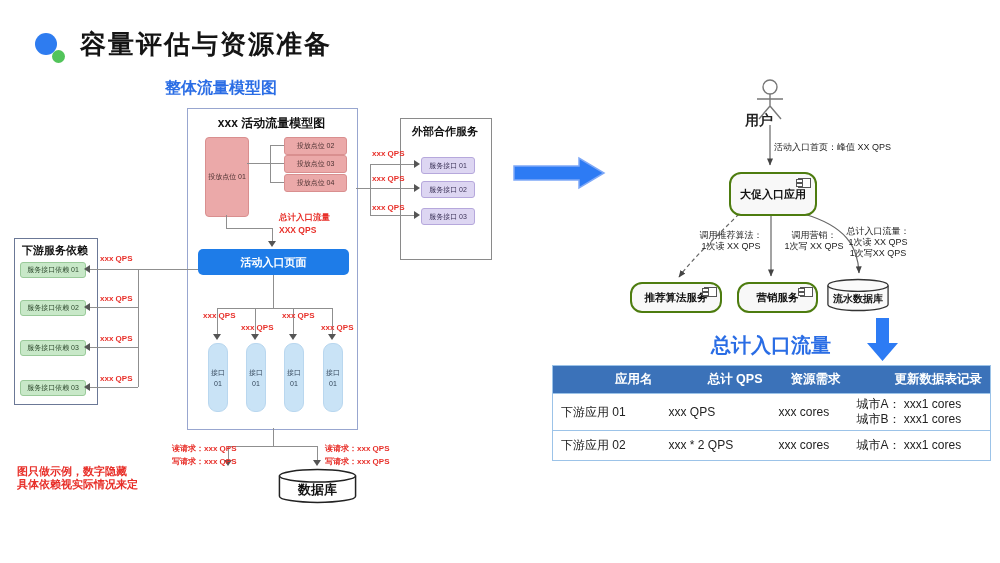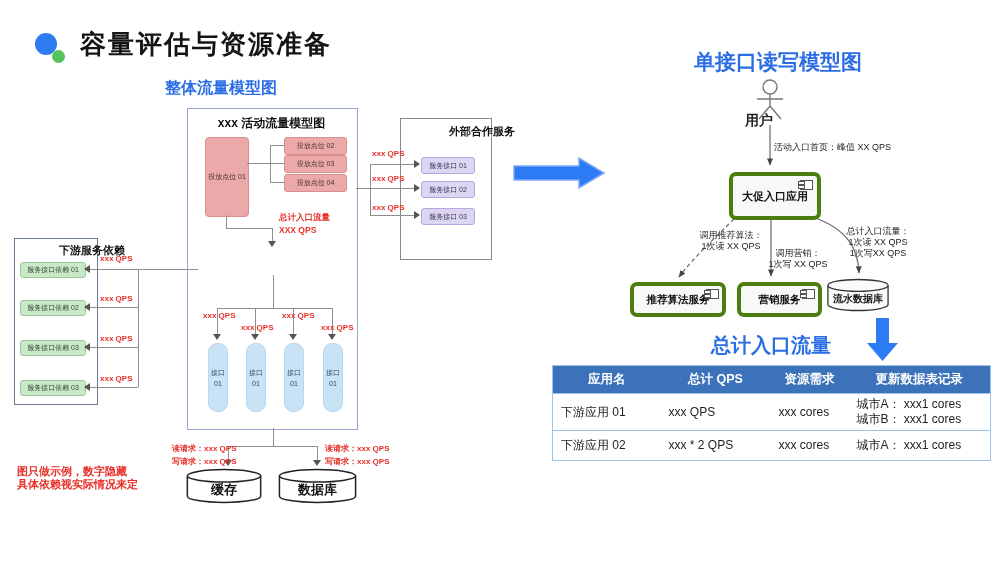--- a/index.html
+++ b/index.html
@@ -25,33 +25,33 @@
          display:flex;flex-direction:column;align-items:center;justify-content:center;gap:2px;
          font-size:7px;color:#33465a;}
   .entrybox{width:151px;height:26px;background:var(--entry-blue,#1E7CE8);border-radius:5px;color:#fff;
             font-size:11px;font-weight:700;display:flex;align-items:center;justify-content:center;}
   .hl{height:1px;background:var(--line-gray,#8F8F8F);}
   .vl{width:1px;background:var(--line-gray,#8F8F8F);}
   .td{width:0;height:0;border-left:4px solid transparent;border-right:4px solid transparent;border-top:6px solid #555;}
   .tl{width:0;height:0;border-top:4px solid transparent;border-bottom:4px solid transparent;border-right:6px solid #555;}
   .tr{width:0;height:0;border-top:4px solid transparent;border-bottom:4px solid transparent;border-left:6px solid #555;}
   .rqps{font-size:8px;font-weight:700;color:var(--alert-red,#E8302A);white-space:nowrap;}
-  .panel-title{font-size:11px;font-weight:700;text-align:center;color:#111;margin-left:37px;}
+  .panel-title{font-size:11px;font-weight:700;text-align:center;color:#111;}
   .cyl svg{position:absolute;inset:0;width:100%;height:100%;}
   .cyl-label{position:absolute;inset:0;display:flex;align-items:center;justify-content:center;
              padding-top:7px;font-weight:700;color:#111;}
-  .umlbox{background:#F8F8F8;border:4px solid #4d7c0f;border-radius:7px;display:flex;align-items:center;
+  .umlbox{background:#F8F8F8;border:2px solid #4d7c0f;border-radius:12px;display:flex;align-items:center;
           justify-content:center;font-weight:700;color:#111;}
   .comp{position:absolute;width:11px;height:8px;border:1px solid #555;background:#fff;}
   .comp .t1,.comp .t2{position:absolute;left:-3px;width:5px;height:2px;border:1px solid #555;background:#fff;}
   .comp .t1{top:0px;}.comp .t2{top:4px;}
   .umllbl{font-size:9px;color:#222;line-height:11px;text-align:center;white-space:nowrap;}
   .note{font-size:11px;font-weight:700;color:var(--alert-red,#E8302A);line-height:13px;}
   .rtable{border-collapse:collapse;table-layout:fixed;background:#fff;border:1px solid #9CC3E8;}
-  .rtable th{background:var(--table-header-blue,#3B72B9);color:#fff;font-weight:700;text-align:center;
+  .rtable th{background:var(--table-header-blue,#3B72B9);color:#fff;font-weight:700;text-align:right;
              font-size:12.5px;padding:5px 8px;height:17px;}
   .rtable td{font-size:12px;color:#222;vertical-align:middle;padding:3px 8px;line-height:15px;}
   .rtable tbody tr{border-top:1px solid #9CC3E8;}
   .rtable tbody tr.r1{height:40px;}
   .rtable tbody tr.r2{height:36px;}
   .rtable tbody tr.r3{height:30px;}
   .arrow-shape{fill:var(--arrow-blue,#2D7BF4);}
   svg.overlay{pointer-events:none;}
 </style>
 </head>
@@ -79,20 +79,21 @@
   <div class="abs hl" style="left:270px;top:182px;width:14px;"></div>
 
   <div class="abs rqps" style="left:279px;top:212px;font-size:8.5px;">总计入口流量</div>
   <div class="abs rqps" style="left:279px;top:225px;font-size:8.5px;">XXX QPS</div>
 
   <div class="abs vl" style="left:226px;top:215px;height:14px;"></div>
   <div class="abs hl" style="left:226px;top:228px;width:47px;"></div>
   <div class="abs vl" style="left:272px;top:228px;height:14px;"></div>
   <div class="abs td" style="left:268px;top:241px;"></div>
 
+  <div class="abs entrybox" style="left:198px;top:249px;">活动入口页面</div>
 
   <div class="abs vl" style="left:273px;top:275px;height:33px;"></div>
   <div class="abs hl" style="left:217px;top:308px;width:115px;"></div>
   <div class="abs vl" style="left:217px;top:308px;height:27px;"></div>
   <div class="abs vl" style="left:255px;top:308px;height:27px;"></div>
   <div class="abs vl" style="left:293px;top:308px;height:27px;"></div>
   <div class="abs vl" style="left:332px;top:308px;height:27px;"></div>
   <div class="abs td" style="left:213px;top:334px;"></div>
   <div class="abs td" style="left:251px;top:334px;"></div>
   <div class="abs td" style="left:289px;top:334px;"></div>
@@ -123,27 +124,20 @@
   <div class="abs hl" style="left:228px;top:446px;width:89px;"></div>
   <div class="abs vl" style="left:228px;top:446px;height:15px;"></div>
   <div class="abs vl" style="left:317px;top:446px;height:15px;"></div>
   <div class="abs td" style="left:224px;top:460px;"></div>
   <div class="abs td" style="left:313px;top:460px;"></div>
   <div class="abs rqps" style="left:172px;top:443px;">读请求：xxx QPS</div>
   <div class="abs rqps" style="left:172px;top:456px;">写请求：xxx QPS</div>
   <div class="abs rqps" style="left:325px;top:443px;">读请求：xxx QPS</div>
   <div class="abs rqps" style="left:325px;top:456px;">写请求：xxx QPS</div>
 
-  <div class="abs cyl" style="left:185px;top:468px;width:78px;height:36px;">
-    <svg viewBox="0 0 100 46" preserveAspectRatio="none">
-      <path d="M3 10 L3 36 A47 8 0 0 0 97 36 L97 10" fill="#fff" stroke="#222" stroke-width="1.5" vector-effect="non-scaling-stroke"></path>
-      <ellipse cx="50" cy="10" rx="47" ry="8" fill="#fff" stroke="#222" stroke-width="1.5" vector-effect="non-scaling-stroke"></ellipse>
-    </svg>
-    <div class="cyl-label" style="font-size:13px;">缓存</div>
-  </div>
   <div class="abs cyl" style="left:277px;top:468px;width:81px;height:36px;">
     <svg viewBox="0 0 100 46" preserveAspectRatio="none">
       <path d="M3 10 L3 36 A47 8 0 0 0 97 36 L97 10" fill="#fff" stroke="#222" stroke-width="1.5" vector-effect="non-scaling-stroke"></path>
       <ellipse cx="50" cy="10" rx="47" ry="8" fill="#fff" stroke="#222" stroke-width="1.5" vector-effect="non-scaling-stroke"></ellipse>
     </svg>
     <div class="cyl-label" style="font-size:13px;">数据库</div>
   </div>
 
   <div class="abs panel-dark" style="left:14px;top:238px;width:82px;height:165px;"></div>
   <div class="abs panel-title" style="left:14px;top:243px;width:82px;">下游服务依赖</div>
@@ -179,21 +173,20 @@
   <div class="abs tr" style="left:414px;top:184px;"></div>
   <div class="abs tr" style="left:414px;top:211px;"></div>
   <div class="abs rqps" style="left:372px;top:149px;">xxx QPS</div>
   <div class="abs rqps" style="left:372px;top:174px;">xxx QPS</div>
   <div class="abs rqps" style="left:372px;top:203px;">xxx QPS</div>
 
   <svg class="abs" style="left:513px;top:156px;" width="94" height="34">
     <polygon class="arrow-shape" points="1,10 66,10 66,2 91,17 66,32 66,24 1,24" stroke="#7FA9F7" stroke-width="1.5"></polygon>
   </svg>
 
-  <h2 class="abs sec-heading" style="left:683px;top:48px;width:190px;font-size:21px;">单接口读写模型图</h2>
 
   <svg class="abs overlay" style="left:0;top:0;" width="1000" height="563">
     <defs>
       <marker id="ah" markerWidth="7" markerHeight="7" refX="5.5" refY="2.5" orient="auto">
         <path d="M0 0 L6 2.5 L0 5 Z" fill="#444"></path>
       </marker>
     </defs>
     <g stroke="#777" stroke-width="1.4" fill="none">
       <circle cx="770" cy="87" r="7" fill="#fff"></circle>
       <path d="M770 94 L770 106 M757 99 L783 99 M770 106 L759 119 M770 106 L781 119"></path>
@@ -214,21 +207,21 @@
     <span class="comp" style="right:4px;top:4px;">
         <span class="t1"></span>
         <span class="t2"></span>
       </span>
   </div>
 
   <div class="abs umllbl" style="left:693px;top:230px;width:76px;">
     <div>调用推荐算法：</div>
     <div>1次读 XX QPS</div>
   </div>
-  <div class="abs umllbl" style="left:766px;top:230px;width:64px;margin-top:18px;">
+  <div class="abs umllbl" style="left:782px;top:230px;width:64px;">
     <div>调用营销：</div>
     <div>1次写 XX QPS</div>
   </div>
   <div class="abs umllbl" style="left:841px;top:226px;width:74px;">
     <div>总计入口流量：</div>
     <div>1次读 XX QPS</div>
     <div>1次写XX QPS</div>
   </div>
 
   <div class="abs umlbox" style="left:630px;top:282px;width:88px;height:27px;font-size:10.5px;">

